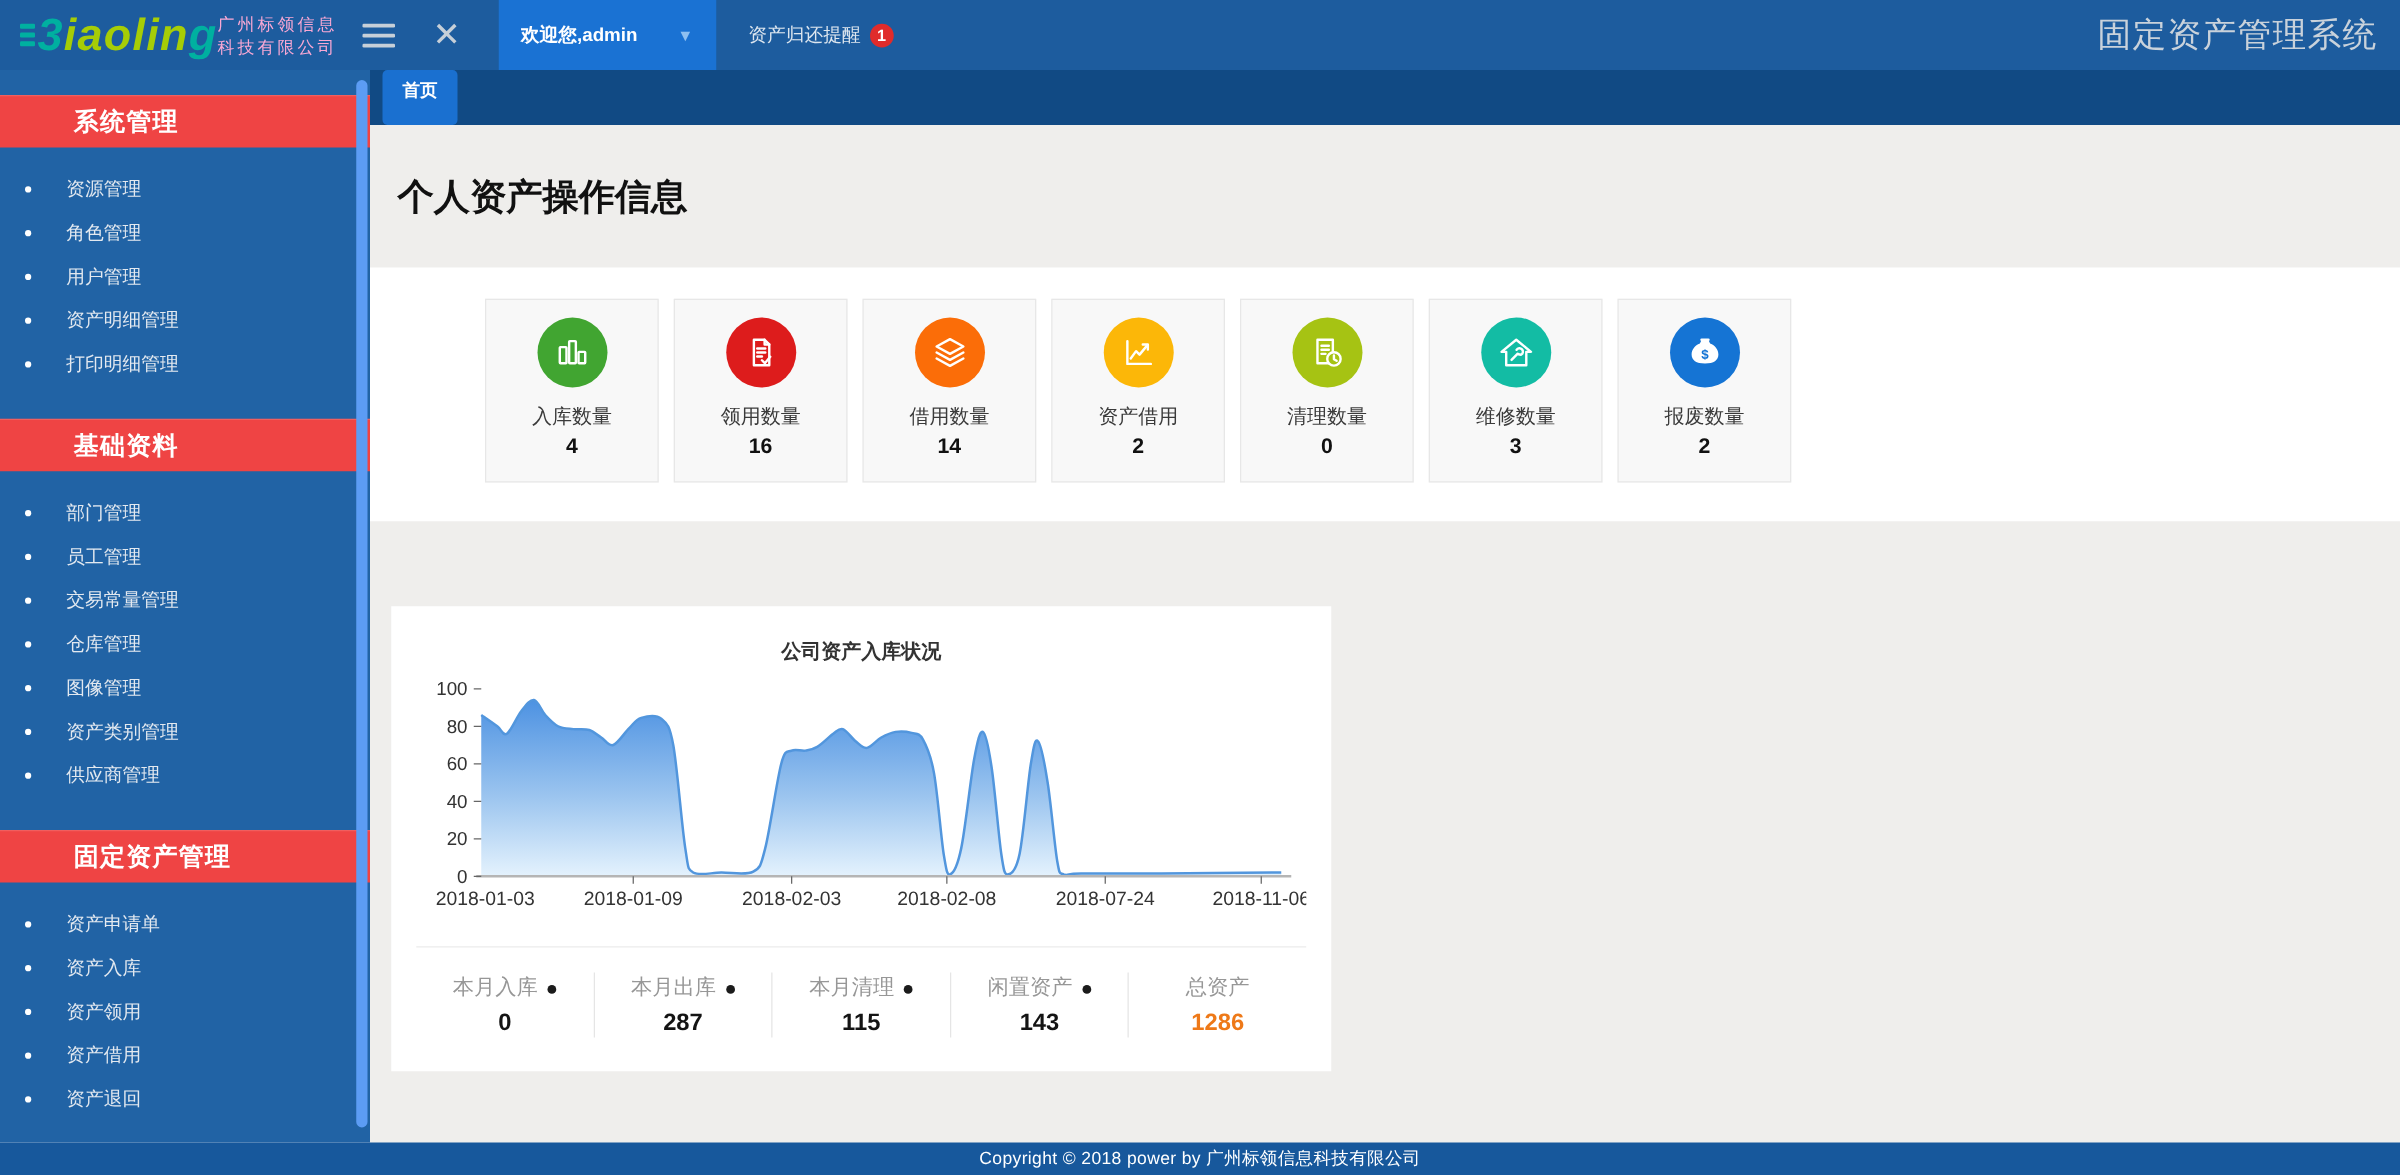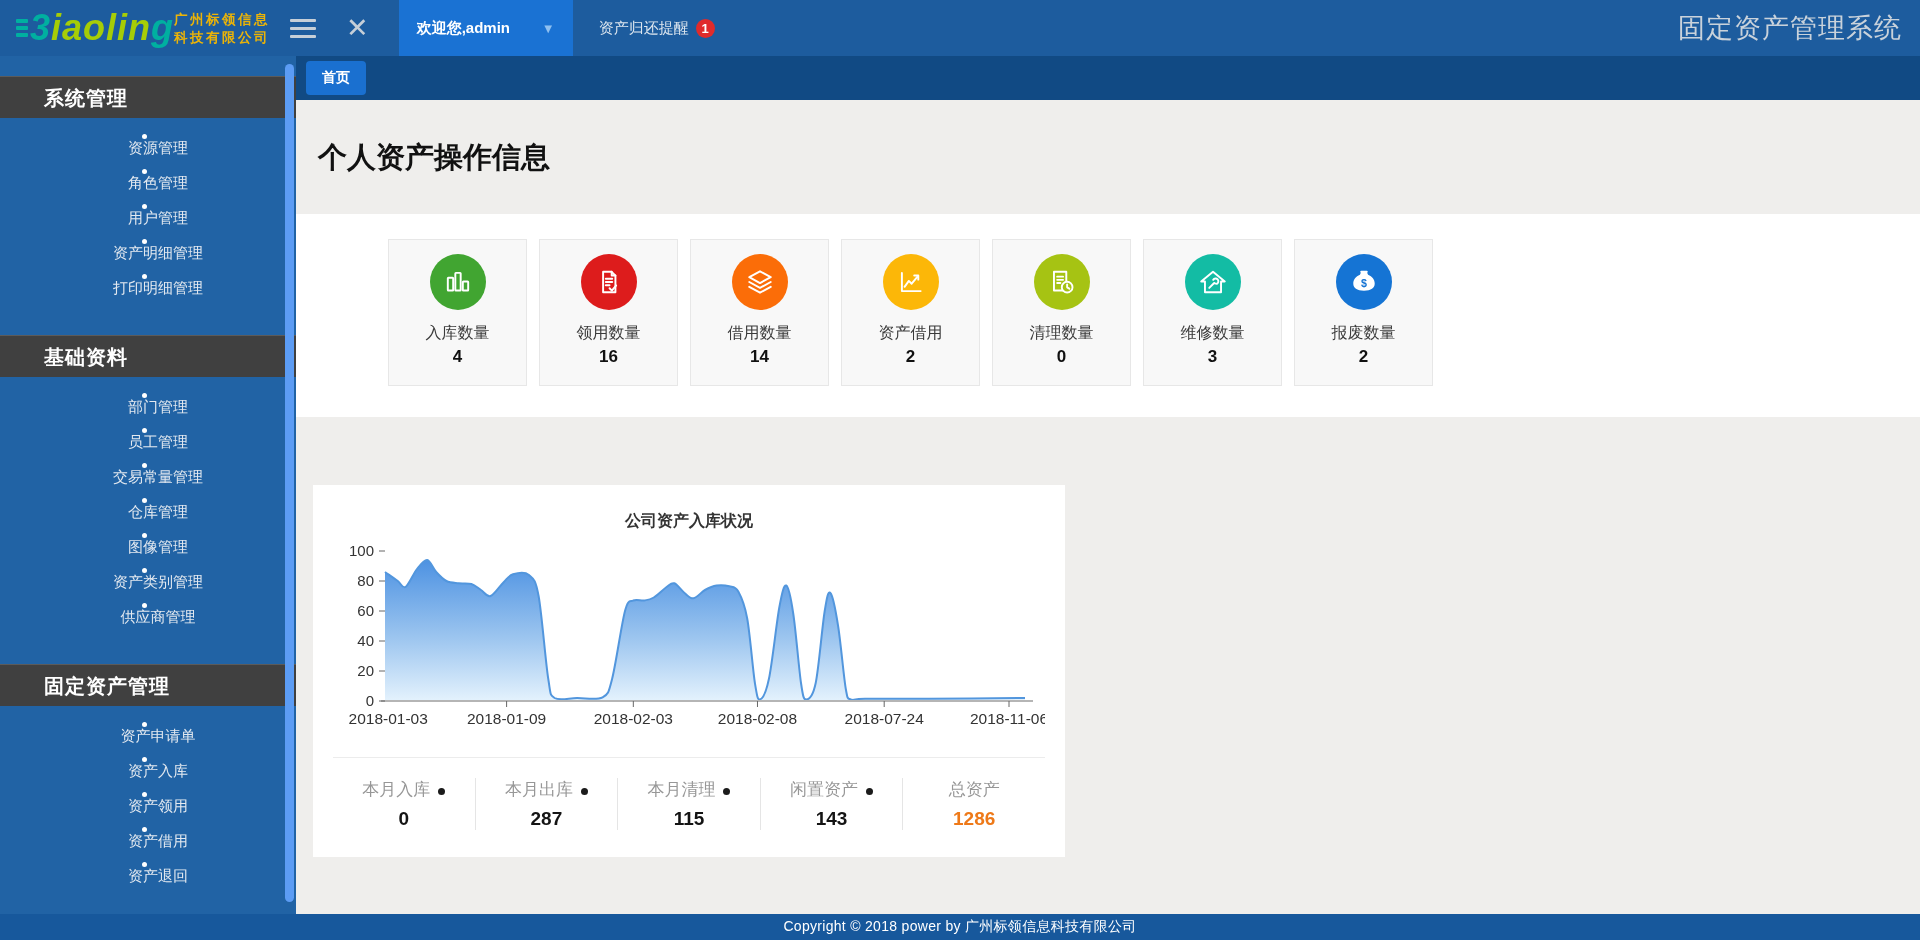--- a/index.html
+++ b/index.html
@@ -6,48 +6,48 @@
   html,body { width:1920px; height:940px; overflow:hidden; }
   body { font-family:"Liberation Sans","DejaVu Sans",sans-serif; background:#efeeec; }
   .app { width:1920px; height:940px; display:flex; flex-direction:column; }
 
   
   header { height:56px; background:#1d5c9e; display:flex; align-items:center; flex:none; }
   .logo { width:278px; padding-left:16px; display:flex; justify-content:center; }
   .logo-mark { font-size:36px; font-weight:bold; font-style:italic; letter-spacing:1px; line-height:34px; display:flex; align-items:center; }
   .logo-stripes { display:inline-flex; flex-direction:column; gap:3px; margin-right:2px; }
   .logo-stripes i { display:block; width:12px; height:4px; background:#00b0a0; border-radius:1px; }
-  .logo-sub { font-size:13.5px; color:#eab308; font-weight:bold; letter-spacing:2.5px; margin-top:1px; }
+  .logo-sub { font-size:13.5px; color:#f9a8d4; font-weight:normal; letter-spacing:2.5px; margin-top:1px; }
   .burger { width:26px; display:flex; flex-direction:column; gap:5px; margin-left:12px; cursor:pointer; }
   .burger i { display:block; height:3px; background:#c6cfd8; border-radius:1px; }
   .close-x { color:#c6cfd8; font-size:27px; font-weight:bold; margin-left:30px; cursor:pointer; line-height:1; }
   .admin-btn { margin-left:30px; height:56px; width:174px; background:#1a72d3; border:none; color:#fff;
     font-size:15px; font-weight:bold; display:flex; align-items:center; justify-content:space-between;
     padding:0 18px; cursor:pointer; font-family:inherit; }
   .caret { color:#8fc0f0; font-size:13px; font-weight:normal; }
   .notice { margin-left:26px; color:#dde6ef; font-size:15px; display:flex; align-items:center; cursor:pointer; }
   .badge { background:#e02b2b; color:#fff; width:19px; height:19px; border-radius:50%; font-size:13px;
     font-weight:bold; display:inline-flex; align-items:center; justify-content:center; margin-left:7px; }
   .sys-title { margin-left:auto; margin-right:18px; color:#c9d2db; font-size:27px; letter-spacing:1px; }
 
   
   .mid { flex:1; display:flex; min-height:0; }
   aside { width:296px; background:#2163a5; position:relative; flex:none; overflow:hidden; }
   .side-thumb { position:absolute; right:2px; top:8px; bottom:12px; width:9px; border-radius:5px; background:#5c9cf4; cursor:grab; }
-  .side-section-title { margin-top:20px; height:42px; line-height:42px; background:#404040;
+  .side-section-title { margin-top:20px; height:42px; line-height:42px; background:#ef4444;
     border-top:1px solid rgba(255,255,255,.14); color:#fff; font-size:20px; font-weight:bold;
-    padding-left:44px; letter-spacing:1px; cursor:pointer; }
+    padding-left:59px; letter-spacing:1px; cursor:pointer; }
   .side-section-title:first-child { margin-top:20px; }
   .side-items { margin:16px 0 26px; }
-  .side-item { height:35px; display:flex; align-items:center; padding-left:20px; cursor:pointer;flex-direction:column; }
+  .side-item { height:35px; display:flex; align-items:center; padding-left:20px; cursor:pointer; }
   .bullet { width:5px; height:5px; border-radius:50%; background:#fff; margin-right:28px; flex:none; }
   .side-label { color:#e3e9f0; font-size:15px; }
 
   .content-col { flex:1; display:flex; flex-direction:column; min-width:0; }
-  .tabbar { height:44px; background:#114a84; flex:none; display:flex; align-items:center; }
+  .tabbar { height:44px; background:#114a84; flex:none; display:flex; }
   .tab { margin-left:10px; background:#1a70d0; color:#fff; font-size:14px; font-weight:bold;
     padding:8px 16px; border-radius:4px; cursor:pointer; }
   .scrollarea { flex:1; background:#efeeec; overflow:hidden; }
 
   h1.page-title { font-size:29px; color:#111; margin:38px 0 0 22px; height:32px; }
   .cards-band { background:#fff; margin-top:44px; height:203px; padding:25px 0 0 92px; }
   .cards-row { display:flex; gap:12px; }
   .stat-card { width:139px; height:147px; background:#f8f8f8; border:1px solid #e7e7e7; text-align:center; cursor:pointer; }
   .stat-circle { width:56px; height:56px; border-radius:50%; margin:14px auto 0; display:flex; align-items:center; justify-content:center; }
   .stat-circle svg { display:block; }

